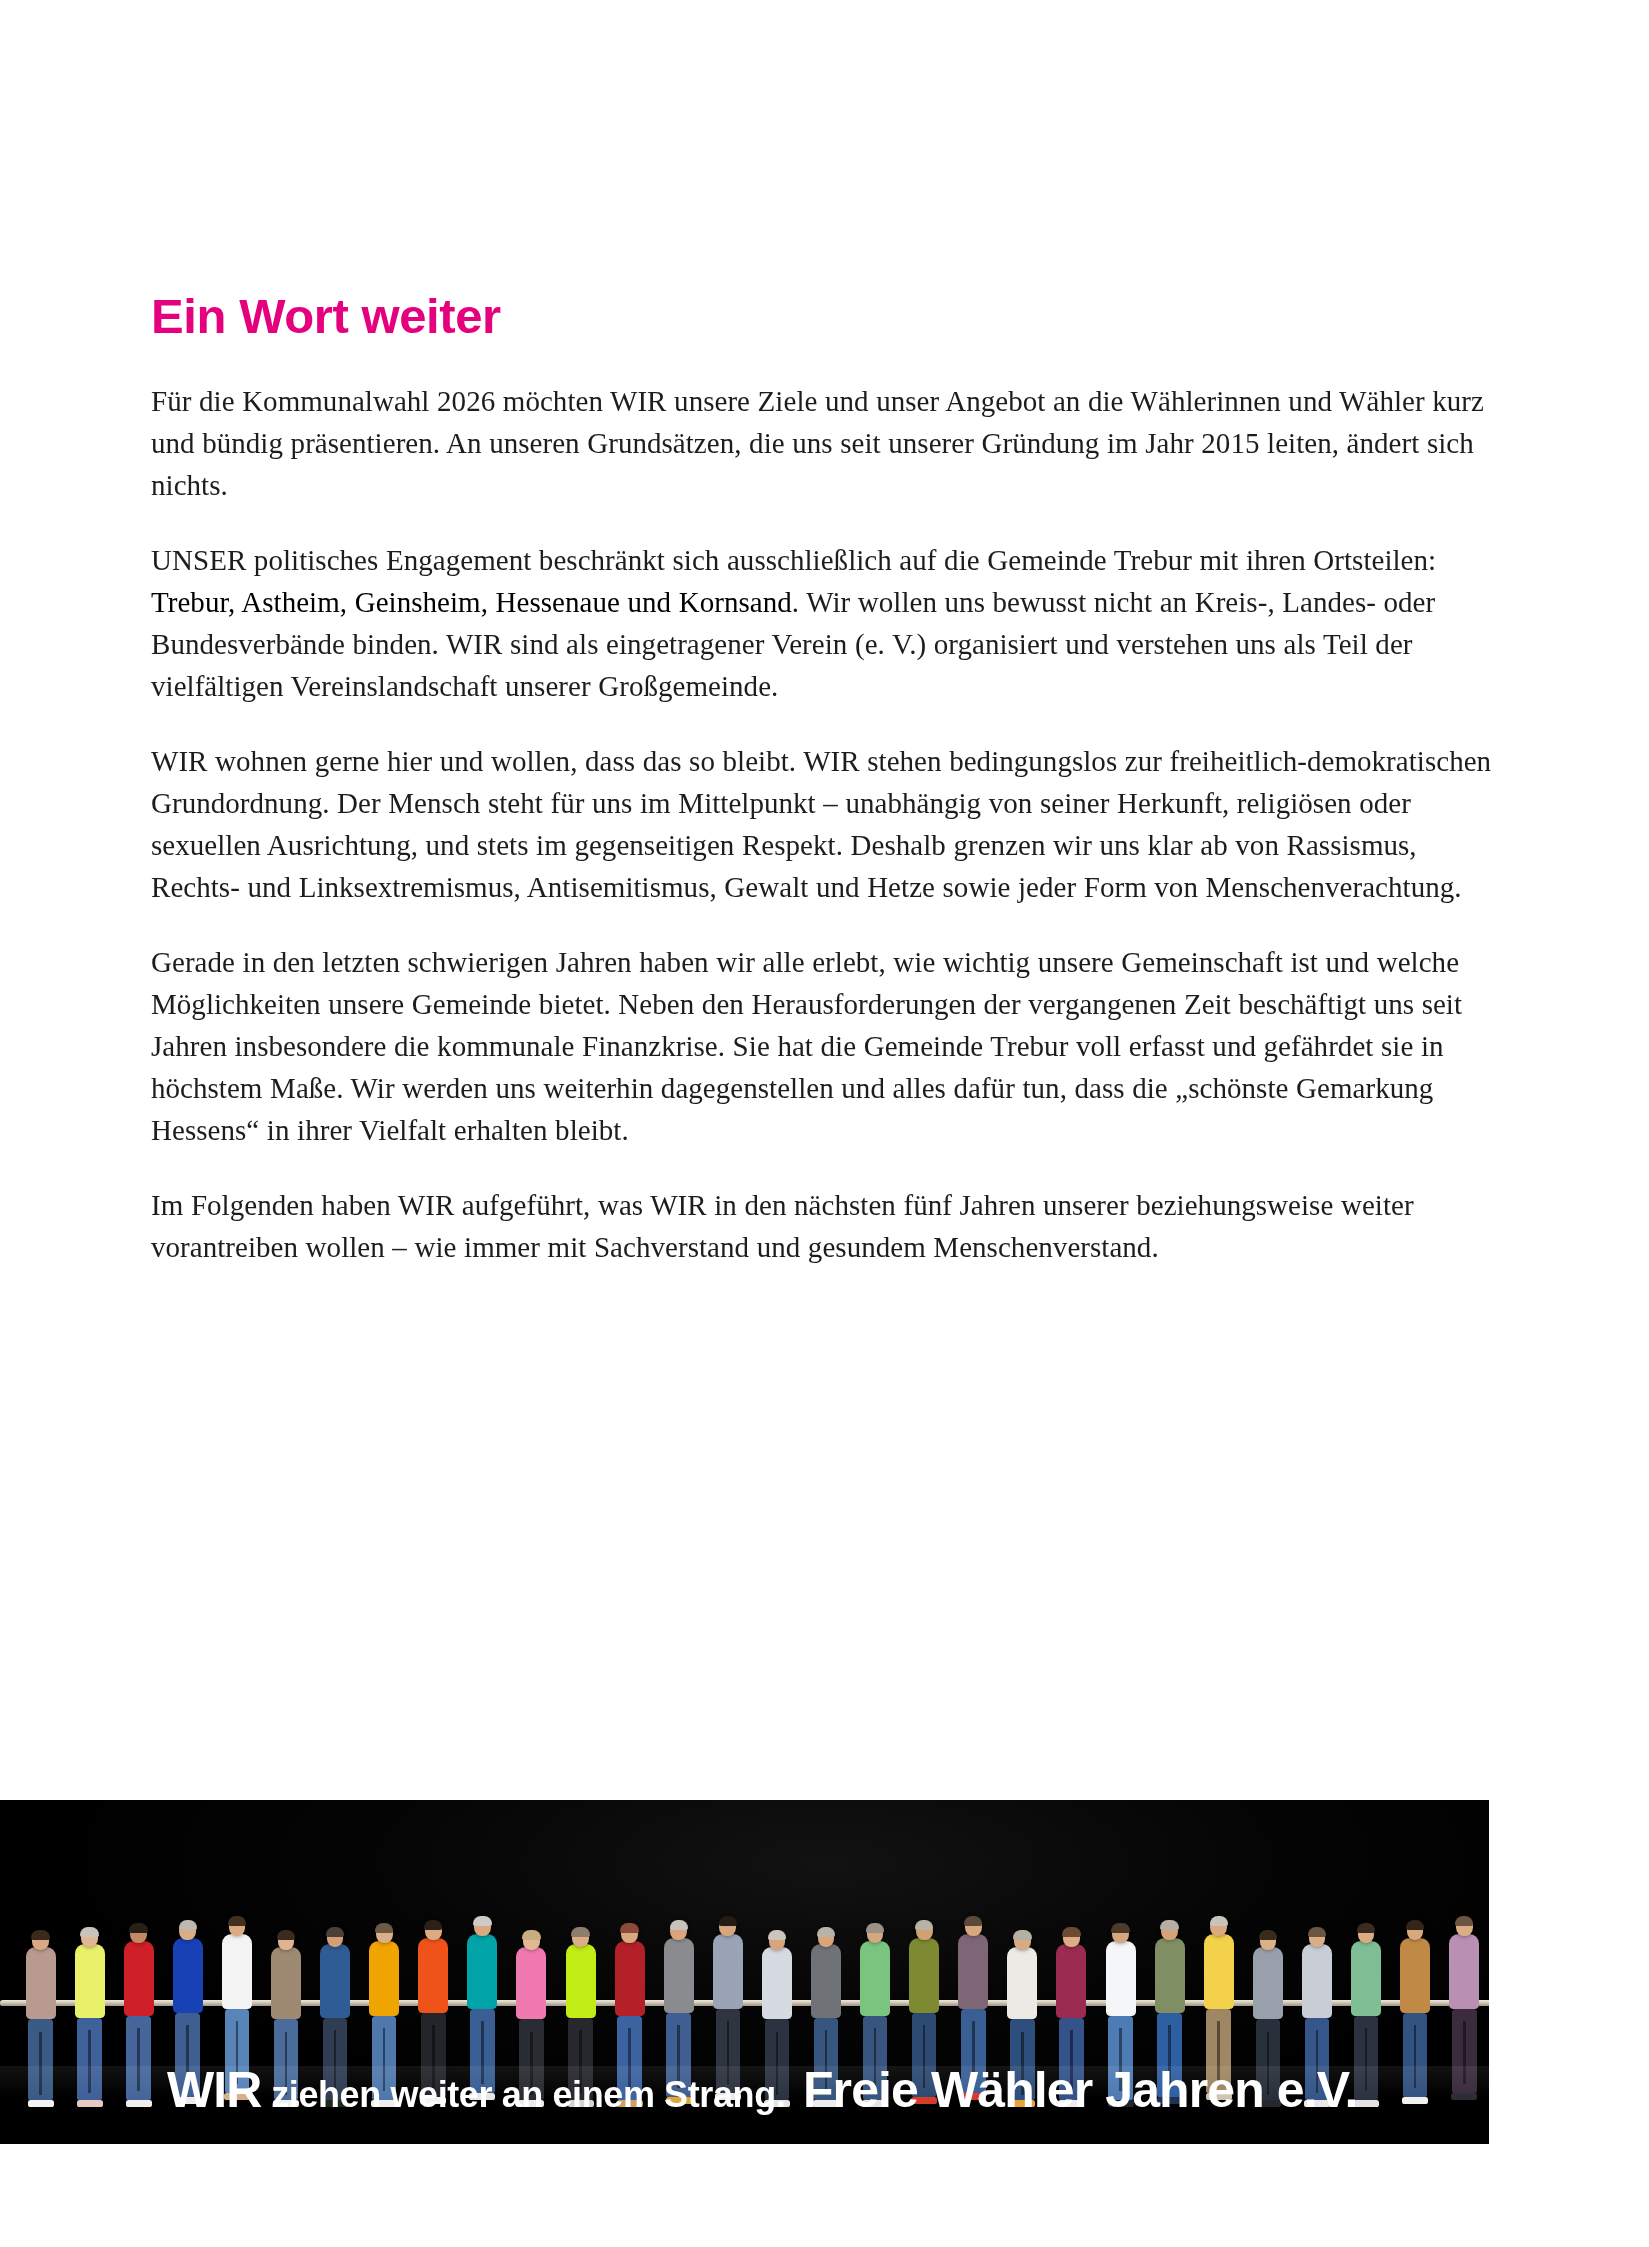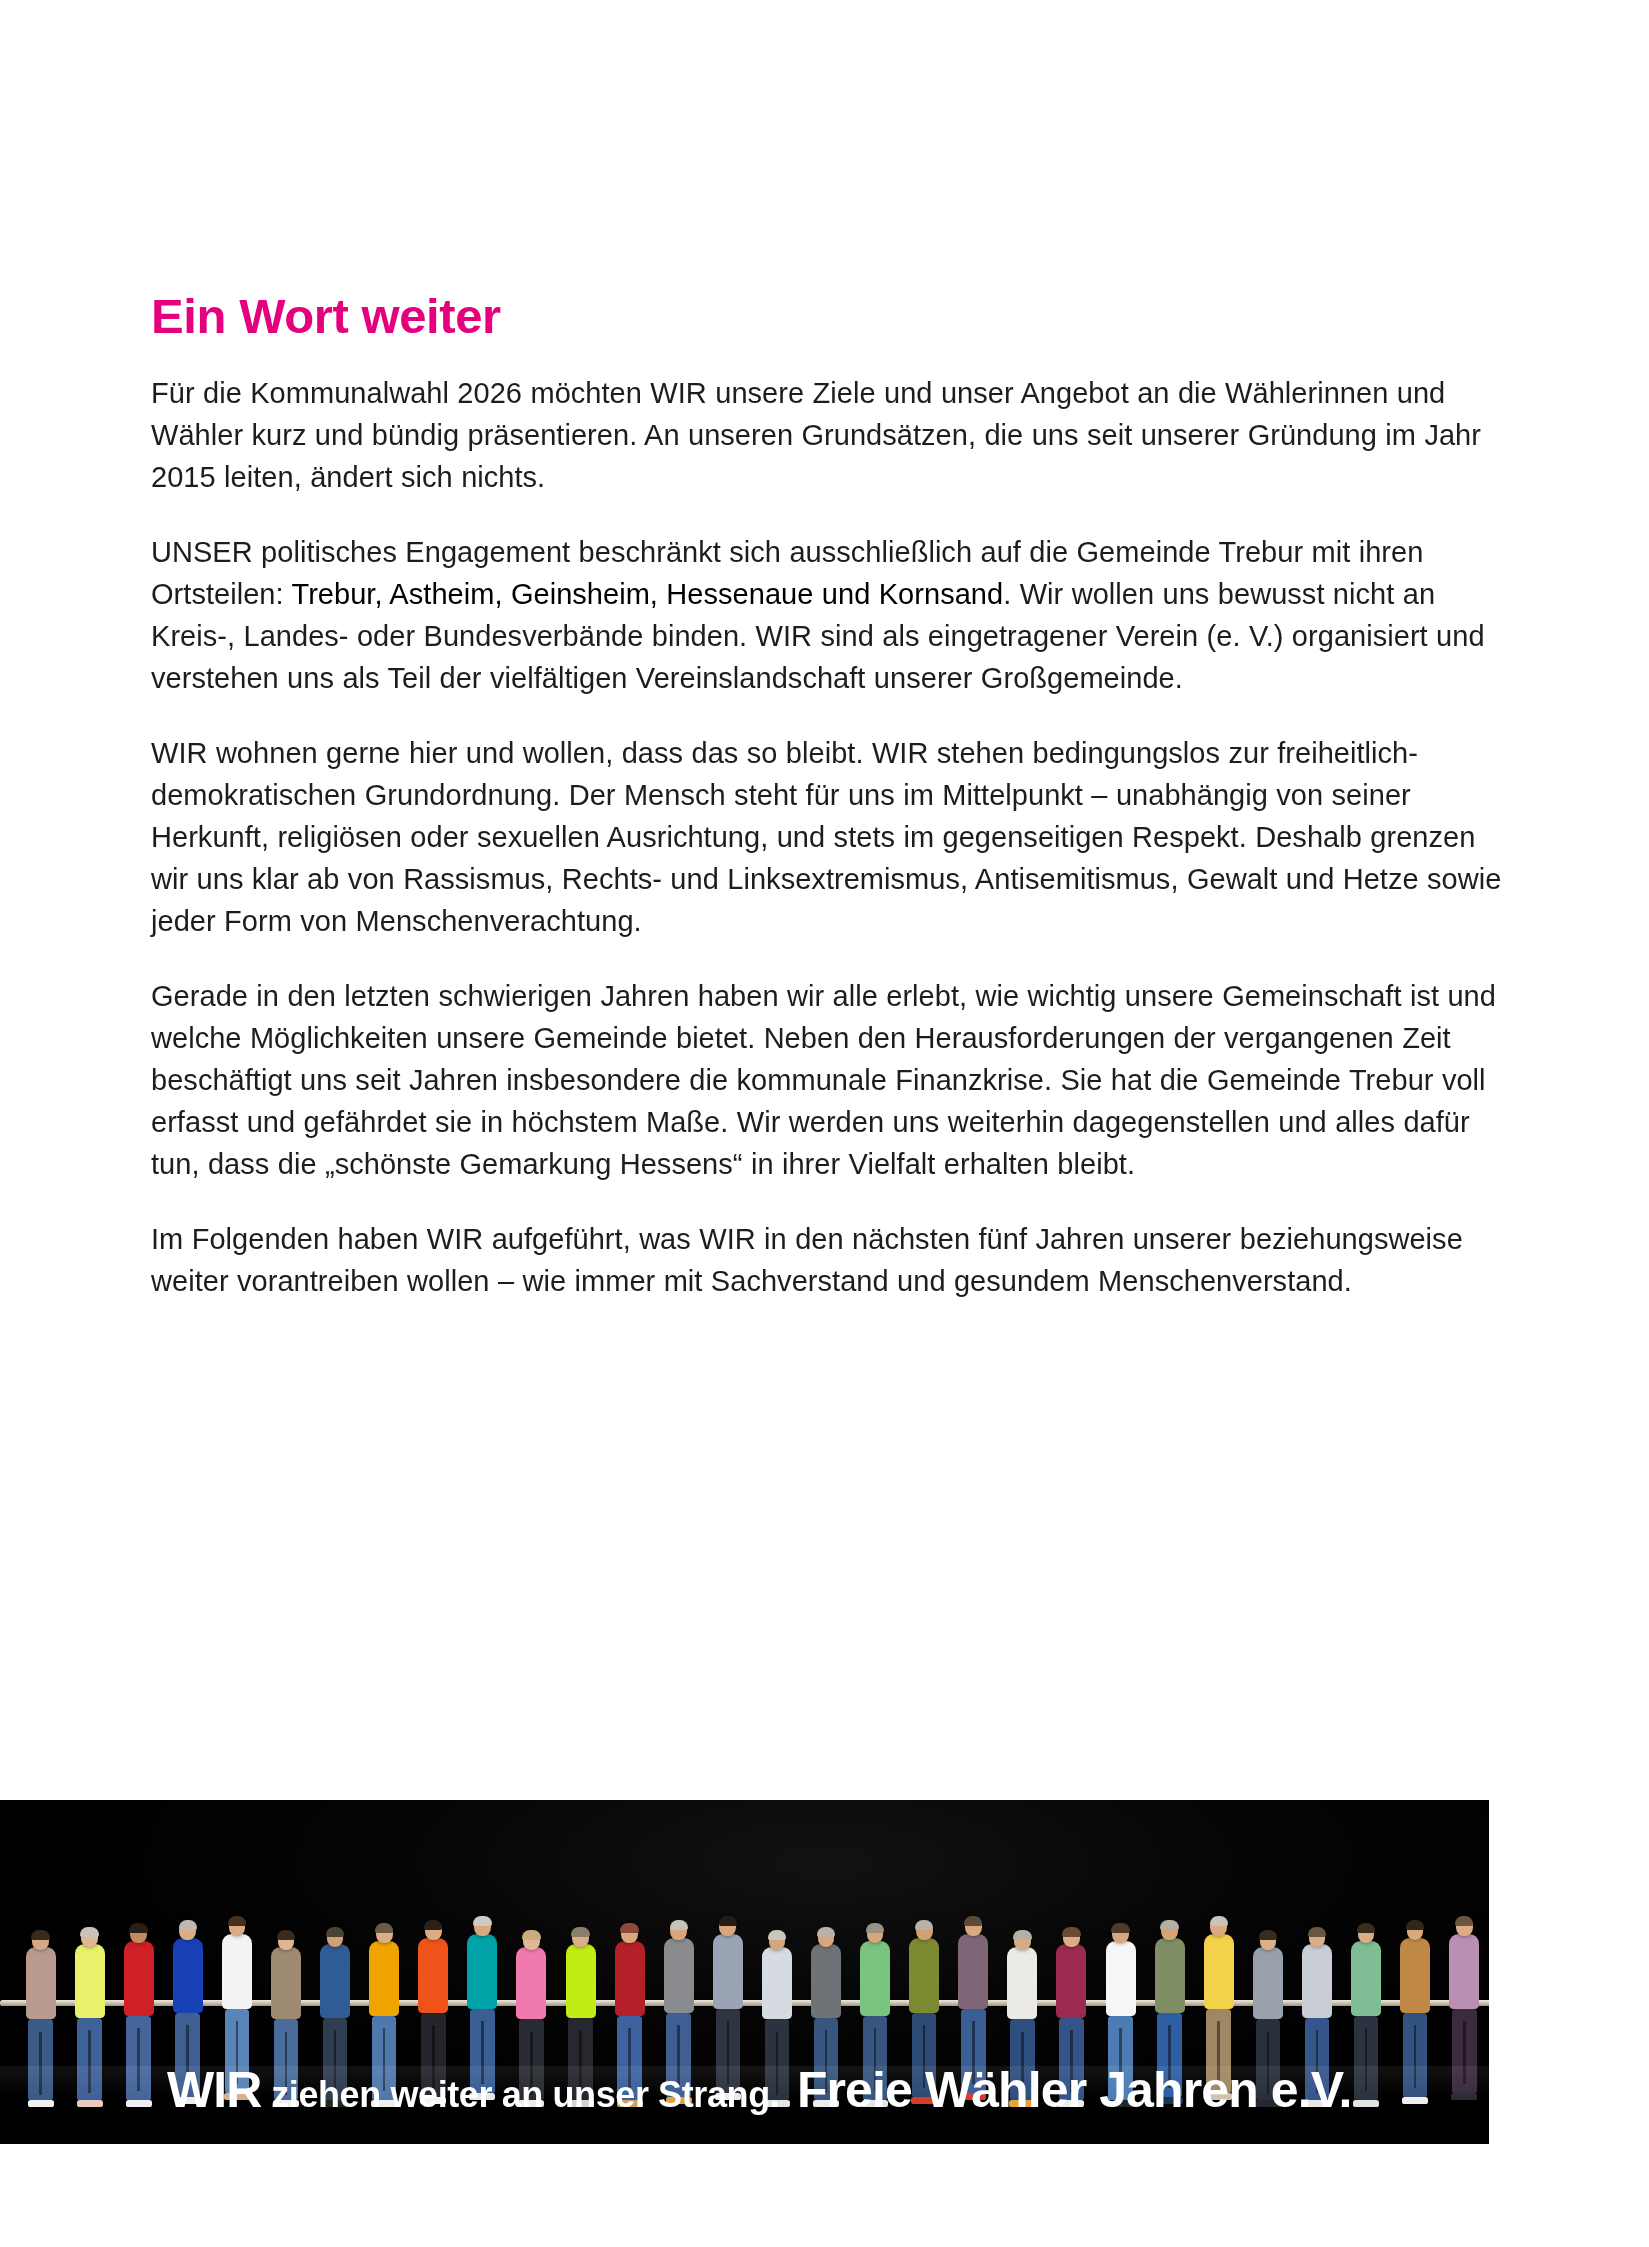--- a/index.html
+++ b/index.html
@@ -42,23 +42,24 @@
     position: absolute;
     left: 151px;
     top: 372px;
     width: 1352px;
   }
 
   .para {
     font-size: 29px;
     line-height: 42px;
     color: #1d1d1b;
-    margin: 0 0 33px 0;
+    margin: 8px 0 33px 0;
     letter-spacing: 0.04px;
     word-spacing: 0.3px;
+    font-family: Liberation Serif, serif;
   }
   .para:last-child { margin-bottom: 0; }
 
   .hl {
     color: #000000;
   }
 
   
   .banner {
     position: absolute;
@@ -456,19 +457,19 @@
             <div class="legs" style="background: rgb(52, 86, 140);"></div>
             <div class="shoes" style="background: rgb(230, 230, 230);"></div>
           </div>
         </div>
       <div class="rope"></div>
       <div class="floor"></div>
     </div>
 
     <div class="slogan">
       <span class="slogan-wir">WIR</span>
-      <span class="slogan-mid">ziehen weiter an unser Strang.</span>
+      <span class="slogan-mid">ziehen weiter an einem Strang.</span>
       <span class="slogan-org">Freie Wähler Jahren e.V.</span>
     </div>
   </div>
 
 </div>
 
 
 </body></html>

